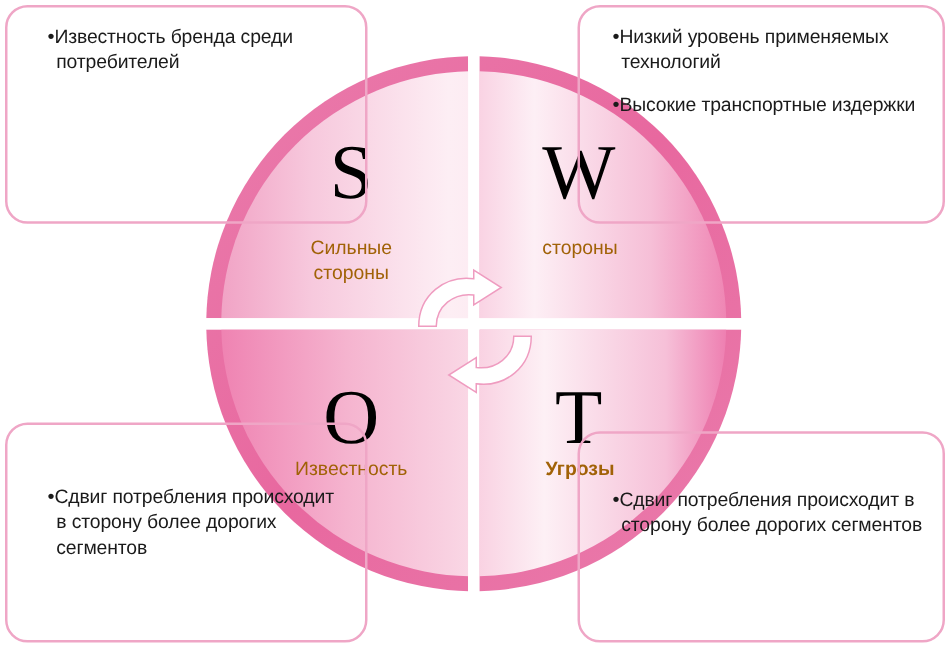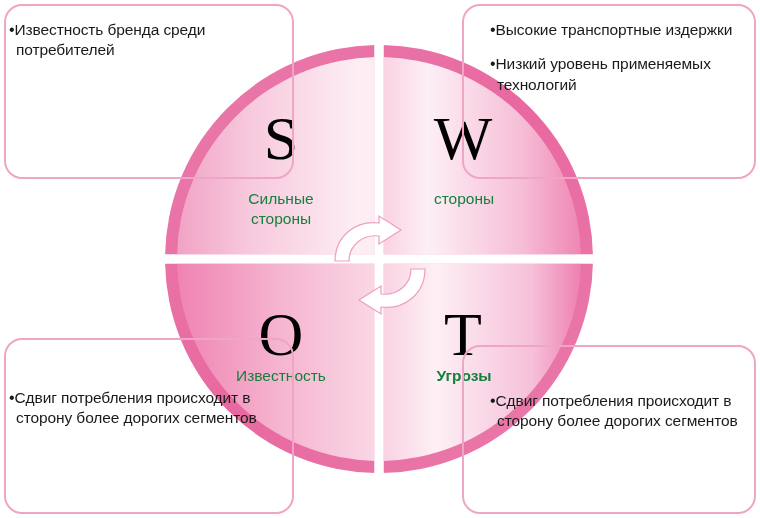--- a/index.html
+++ b/index.html
@@ -16,21 +16,21 @@
     color: #1a1a1a;
   }
 
   
   .callout {
     position: absolute;
     box-sizing: border-box;
     border: 2.5px solid #efa6c6;
     border-radius: 18px;
     background: transparent;
-    padding: 14px 16px 12px 3px;
+    padding: 14px 16px 12px 32px;
     z-index: 5;
   }
   .callout ul {
     margin: 0;
     padding: 0;
     list-style: none;
   }
   .callout li {
     font-size: 15.5px;
     line-height: 1.32;
@@ -72,21 +72,21 @@
     line-height: 1;
     color: #000000;
     text-align: center;
     width: 120px;
   }
   .quad-sub {
     position: absolute;
     z-index: 4;
     font-size: 15.5px;
     line-height: 1.28;
-    color: #15803d;
+    color: #a16207;
     text-align: center;
     width: 160px;
   }
 
   #letter-s { left: 221px; top: 107px; }
   #sub-s    { left: 201px; top: 189px; }
   #letter-w { left: 403px; top: 107px; }
   #sub-w    { left: 384px; top: 189px; }
   #letter-o { left: 221px; top: 303px; }
   #sub-o    { left: 201px; top: 366px; }
@@ -224,25 +224,25 @@
   <ul>
     <li>
       <span class="bullet">•</span><span>Известность бренда среди потребителей</span>
     </li>
   </ul>
 </div>
 
 <div class="callout" id="box-weaknesses">
   <ul>
     <li>
+      <span class="bullet">•</span><span>Низкий уровень применяемых технологий</span>
+    </li>
+    <li>
       <span class="bullet">•</span><span>Высокие транспортные издержки</span>
     </li>
-    <li>
-      <span class="bullet">•</span><span>Низкий уровень применяемых технологий</span>
-    </li>
   </ul>
 </div>
 
 <div class="callout" id="box-opport">
   <ul>
     <li>
       <span class="bullet">•</span><span>Сдвиг потребления происходит в сторону более дорогих сегментов</span>
     </li>
   </ul>
 </div>

